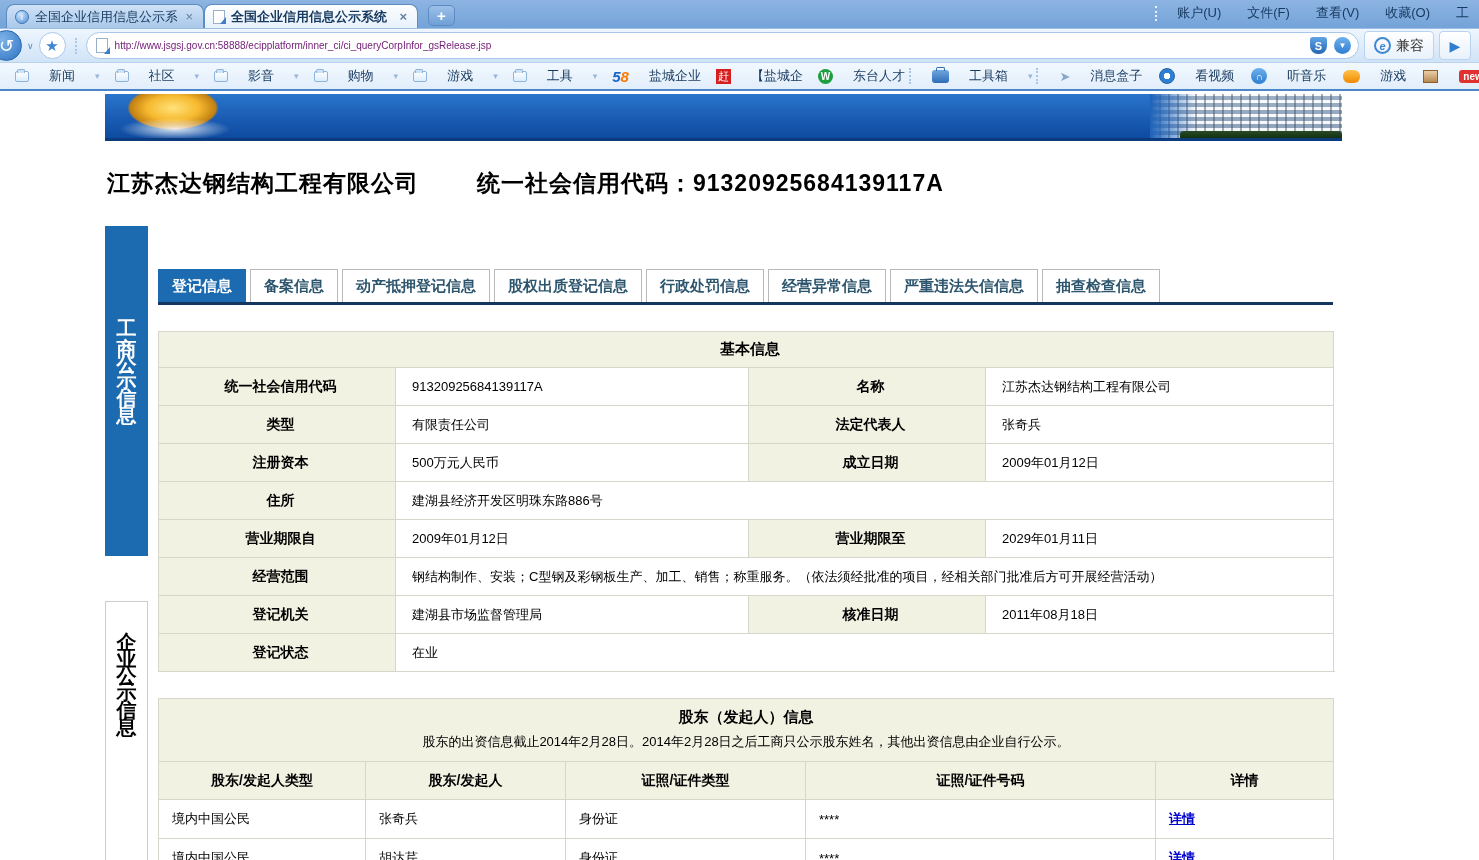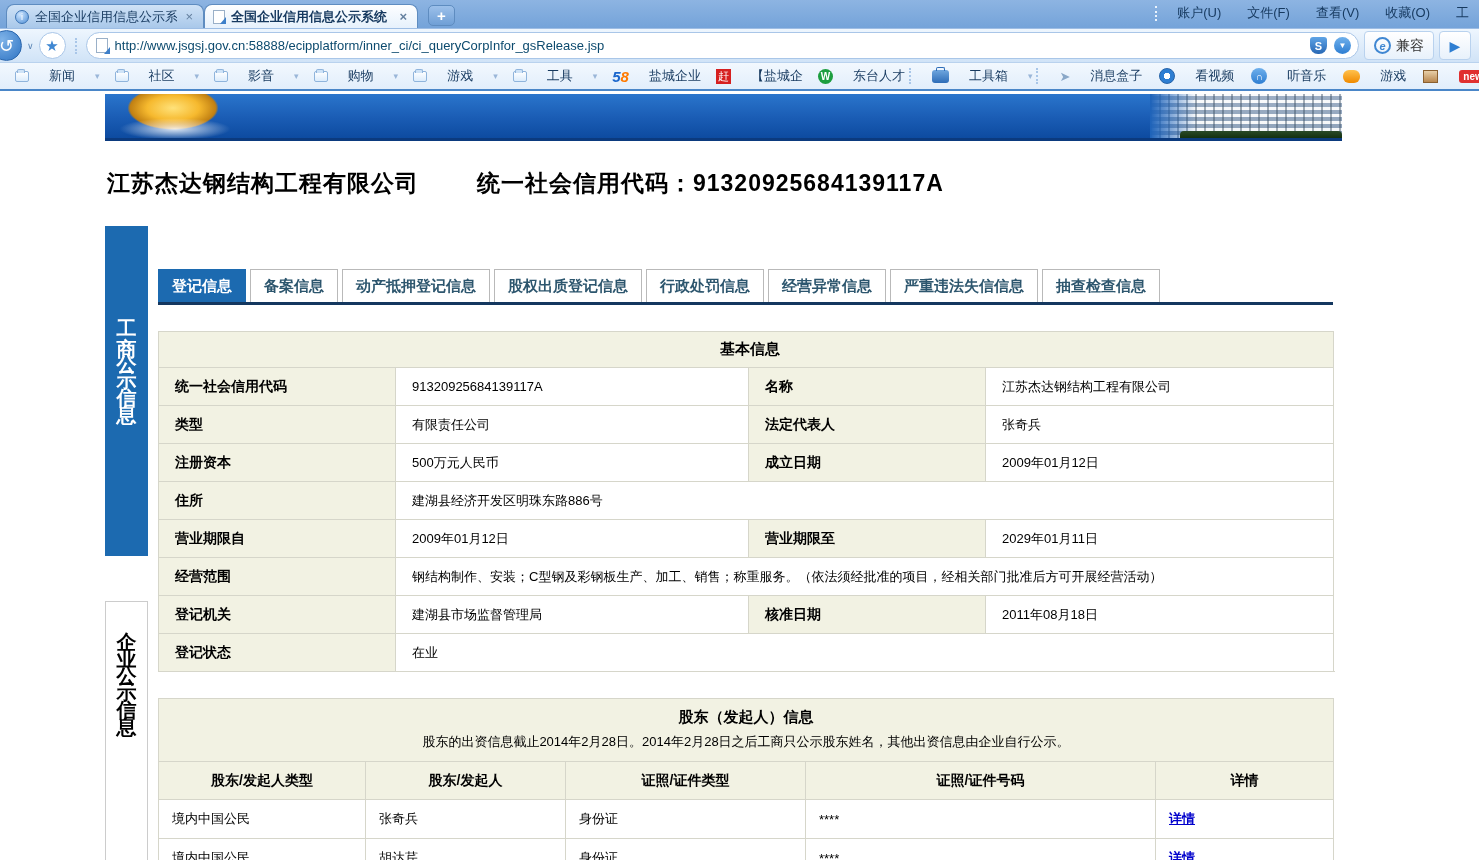--- a/index.html
+++ b/index.html
@@ -34,21 +34,21 @@
     background:radial-gradient(circle at 35% 30%,#7fb3e8,#2e74c4); border:1px solid #2a66ad;
     color:#fff; font-size:18px; display:flex; align-items:center; justify-content:center; }
   .chevsm { color:#5b85b5; font-size:9px; }
   .starbtn { width:27px; height:27px; border-radius:50%; background:#fff; border:1px solid #a9c6e8;
     color:#3f87d2; font-size:15px; display:flex; align-items:center; justify-content:center; }
   .dotsep { border-left:2px dotted #a9c6e8; height:16px; margin:0 4px; }
   .urlbox { flex:1; height:27px; background:#fff; border:1px solid #a9c6e8; border-radius:14px;
     display:flex; align-items:center; gap:7px; padding:0 7px 0 9px; }
   .pageicon { width:12px; height:15px; background:#fff; border:1px solid #9ab0c8; position:relative; flex:none; }
   .pageicon::after { content:""; position:absolute; right:-3px; bottom:-2px; border-left:6px solid transparent; border-bottom:7px solid #3d7fc9; }
-  .urltext { flex:1; font-size:13px; color:#0c4a6e; white-space:nowrap; overflow:hidden; }
+  .urltext { flex:1; font-size:10px; color:#701a75; white-space:nowrap; overflow:hidden; }
   .shieldicon { width:17px; height:17px; flex:none; background:linear-gradient(#5fa4e6,#2767b4);
     border-radius:3px 3px 8px 8px; color:#fff; font-size:11px; font-weight:bold;
     display:flex; align-items:center; justify-content:center; }
   .circlechev { width:17px; height:17px; flex:none; border-radius:50%;
     background:linear-gradient(#6fb0ec,#2e7ed2); color:#fff; font-size:8px;
     display:flex; align-items:center; justify-content:center; }
   .compatbtn { height:29px; background:linear-gradient(#fff,#e8f1fb); border:1px solid #b9d2ee;
     border-radius:4px; display:flex; align-items:center; gap:5px; padding:0 9px; color:#333; font-size:14px; }
   .eicon { width:17px; height:17px; border-radius:50%; border:2px solid #3f87d2; color:#3f87d2;
     font-size:11px; font-style:italic; font-weight:bold; display:flex; align-items:center; justify-content:center; }
@@ -121,21 +121,21 @@
   .ptabs { display:flex; gap:4px; border-bottom:3px solid #14375f; align-items:flex-end;margin-top:32px; }
   .ptab { padding:7px 13px 6px; border:1px solid #b9b9b9; border-bottom:none; background:#fff;
     color:#2d566e; font-weight:bold; font-size:15px; white-space:nowrap; }
   .ptab.active { background:#1c6ab0; color:#fff; border-color:#1c6ab0; }
 
   table.grid { width:100%; border-collapse:collapse; table-layout:fixed; }
   table.basic { margin-top:26px; }
   .grid td, .grid th { border:1px solid #d6d6ca; font-size:13px; color:#000; padding:2px 8px; background:#fff; }
   .basic td { height:38px;padding-left:16px; }
   .basic td.cap { background:#f2f2e3; text-align:center; font-weight:bold; font-size:15px; height:36px; }
-  .basic td.lbl { background:#f2f2e3; font-weight:bold; text-align:left; font-size:14px; padding-right:9px; }
+  .basic td.lbl { background:#f2f2e3; font-weight:bold; text-align:center; font-size:14px; padding-right:9px; }
 
   table.share { margin-top:26px; }
   .share td.caprow { background:#f2f2e3; text-align:center; padding:9px 8px 10px; }
   .sh-title { font-weight:bold; font-size:15px; margin-bottom:6px; }
   .sh-note { font-size:13px; }
   .share th { background:#f2f2e3; font-size:14px; height:38px; text-align:center; }
   .share td.cell { height:39px; padding-left:13px; }
   .detail-link { color:#0000cc; text-decoration:underline; font-weight:bold; font-size:13px; }
 
   .nextstrip { margin-top:3px; height:16px; background:#f2f2e3; border:1px solid #d6d6ca; }

